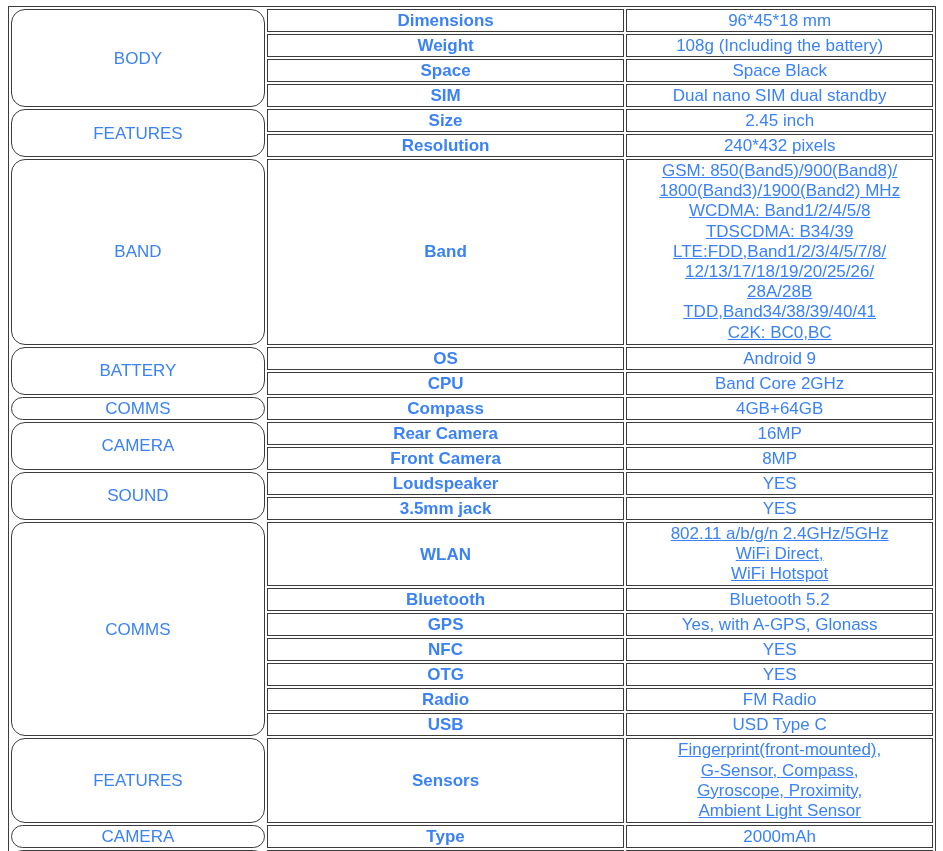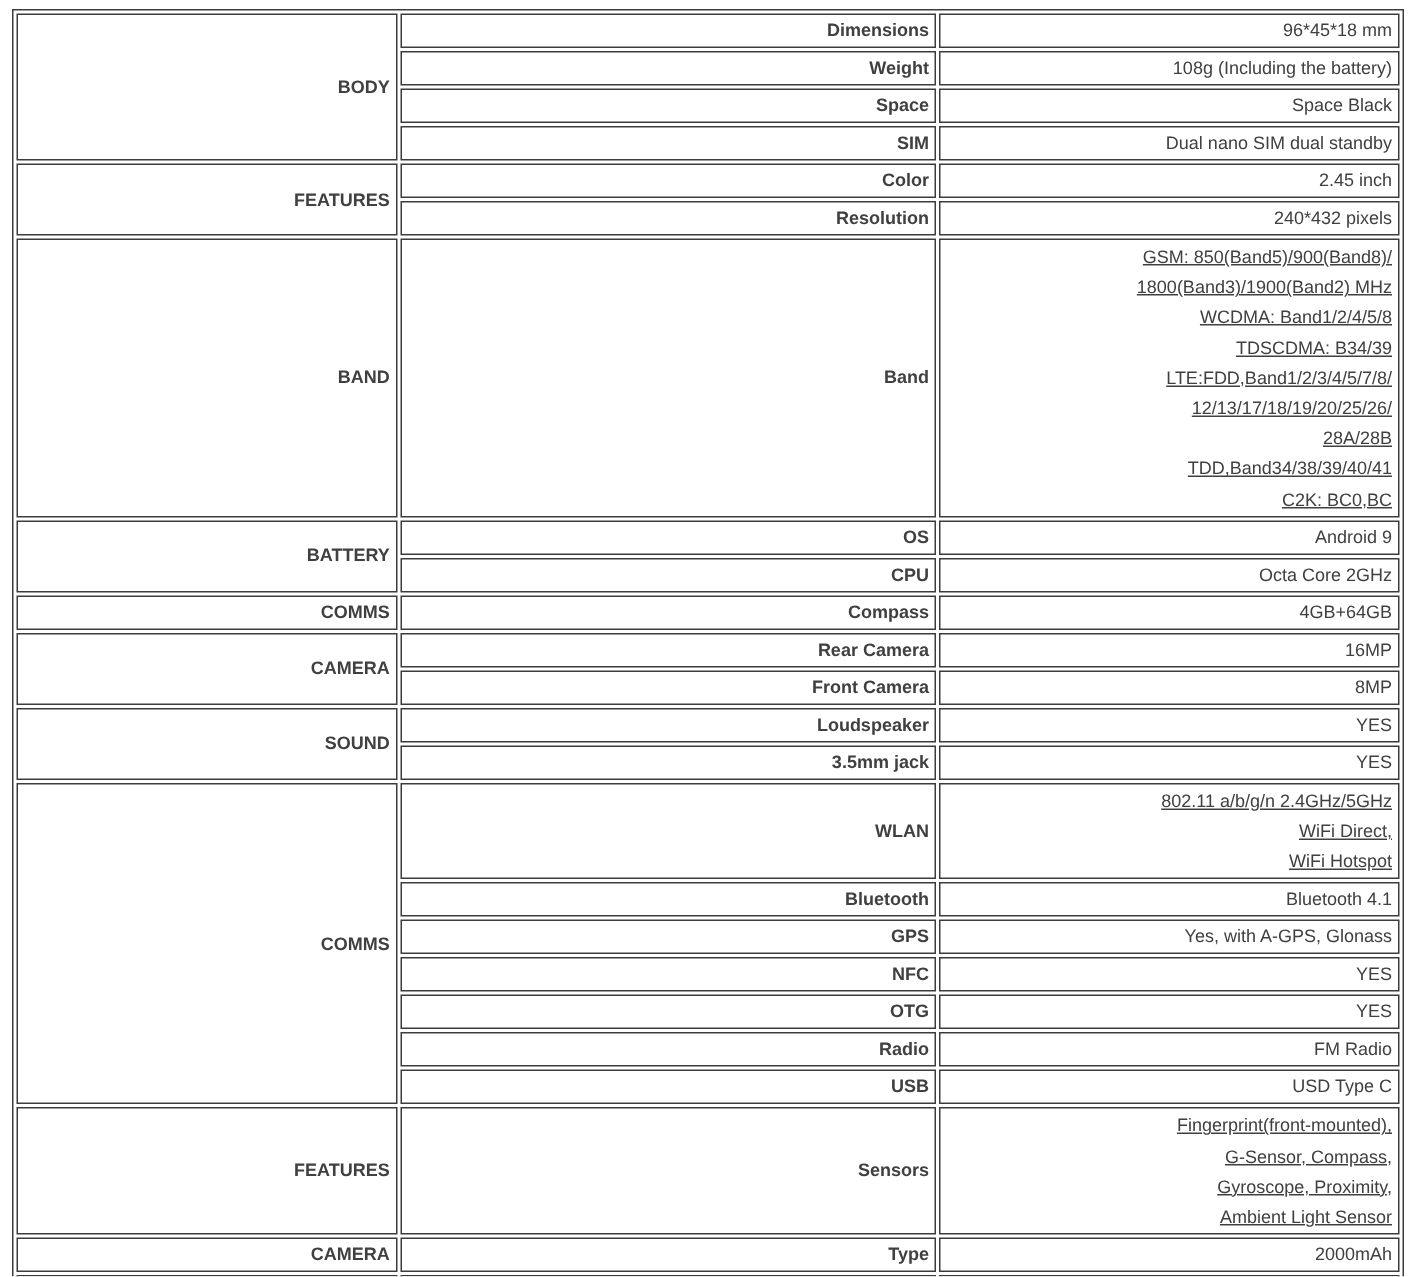--- a/index.html
+++ b/index.html
@@ -18,35 +18,36 @@
   table.spec {
     border-collapse: separate;
     border-spacing: 2px;
     border: 1px solid #3c3c3c;
     margin: 6px 0 0 8px;
     width: 928px;
     table-layout: fixed;
   }
   table.spec th, table.spec td {
     border: 1px solid #3c3c3c;
-    text-align: right;
+    text-align: center;
     vertical-align: middle;
-    color: #404040;
-    font-size: 12px;
+    color: #3b82f6;
+    font-size: 17px;
     line-height: 19px;
     padding: 1px 4px;
     background: #ffffff;
     overflow: hidden;
   }
   col.c-cat  { width: 250px; }
   col.c-prop { width: 352px; }
   col.c-val  { width: 302px; }
   th.cat {
-    font-weight: bold;
+    font-weight: normal;
     font-size: 13px;
+    border-radius: 14px;
   }
   td.prop {
     font-weight: bold;
   }
   td.val {
     font-weight: normal;
     white-space: pre-line;
     margin-left: 37px;
   }
   td.val.multi {
@@ -77,21 +78,21 @@
         <tr>
           <td class="prop">Space</td>
           <td class="val">Space Black</td>
         </tr>
         <tr>
           <td class="prop">SIM</td>
           <td class="val">Dual nano SIM dual standby</td>
         </tr>
         <tr>
           <th class="cat" rowspan="2">FEATURES</th>
-          <td class="prop">Color</td>
+          <td class="prop">Size</td>
           <td class="val">2.45 inch</td>
         </tr>
         <tr>
           <td class="prop">Resolution</td>
           <td class="val">240*432 pixels</td>
         </tr>
         <tr>
           <th class="cat" rowspan="1">BAND</th>
           <td class="prop">Band</td>
           <td class="val multi">GSM: 850(Band5)/900(Band8)/
@@ -104,21 +105,21 @@
 TDD,Band34/38/39/40/41
 C2K: BC0,BC</td>
         </tr>
         <tr>
           <th class="cat" rowspan="2">BATTERY</th>
           <td class="prop">OS</td>
           <td class="val">Android 9</td>
         </tr>
         <tr>
           <td class="prop">CPU</td>
-          <td class="val">Octa Core 2GHz</td>
+          <td class="val">Band Core 2GHz</td>
         </tr>
         <tr>
           <th class="cat" rowspan="1">COMMS</th>
           <td class="prop">Compass</td>
           <td class="val">4GB+64GB</td>
         </tr>
         <tr>
           <th class="cat" rowspan="2">CAMERA</th>
           <td class="prop">Rear Camera</td>
           <td class="val">16MP</td>
@@ -138,21 +139,21 @@
         </tr>
         <tr>
           <th class="cat" rowspan="7">COMMS</th>
           <td class="prop">WLAN</td>
           <td class="val multi">802.11 a/b/g/n 2.4GHz/5GHz
 WiFi Direct,
 WiFi Hotspot</td>
         </tr>
         <tr>
           <td class="prop">Bluetooth</td>
-          <td class="val">Bluetooth 4.1</td>
+          <td class="val">Bluetooth 5.2</td>
         </tr>
         <tr>
           <td class="prop">GPS</td>
           <td class="val">Yes, with A-GPS, Glonass</td>
         </tr>
         <tr>
           <td class="prop">NFC</td>
           <td class="val">YES</td>
         </tr>
         <tr>

